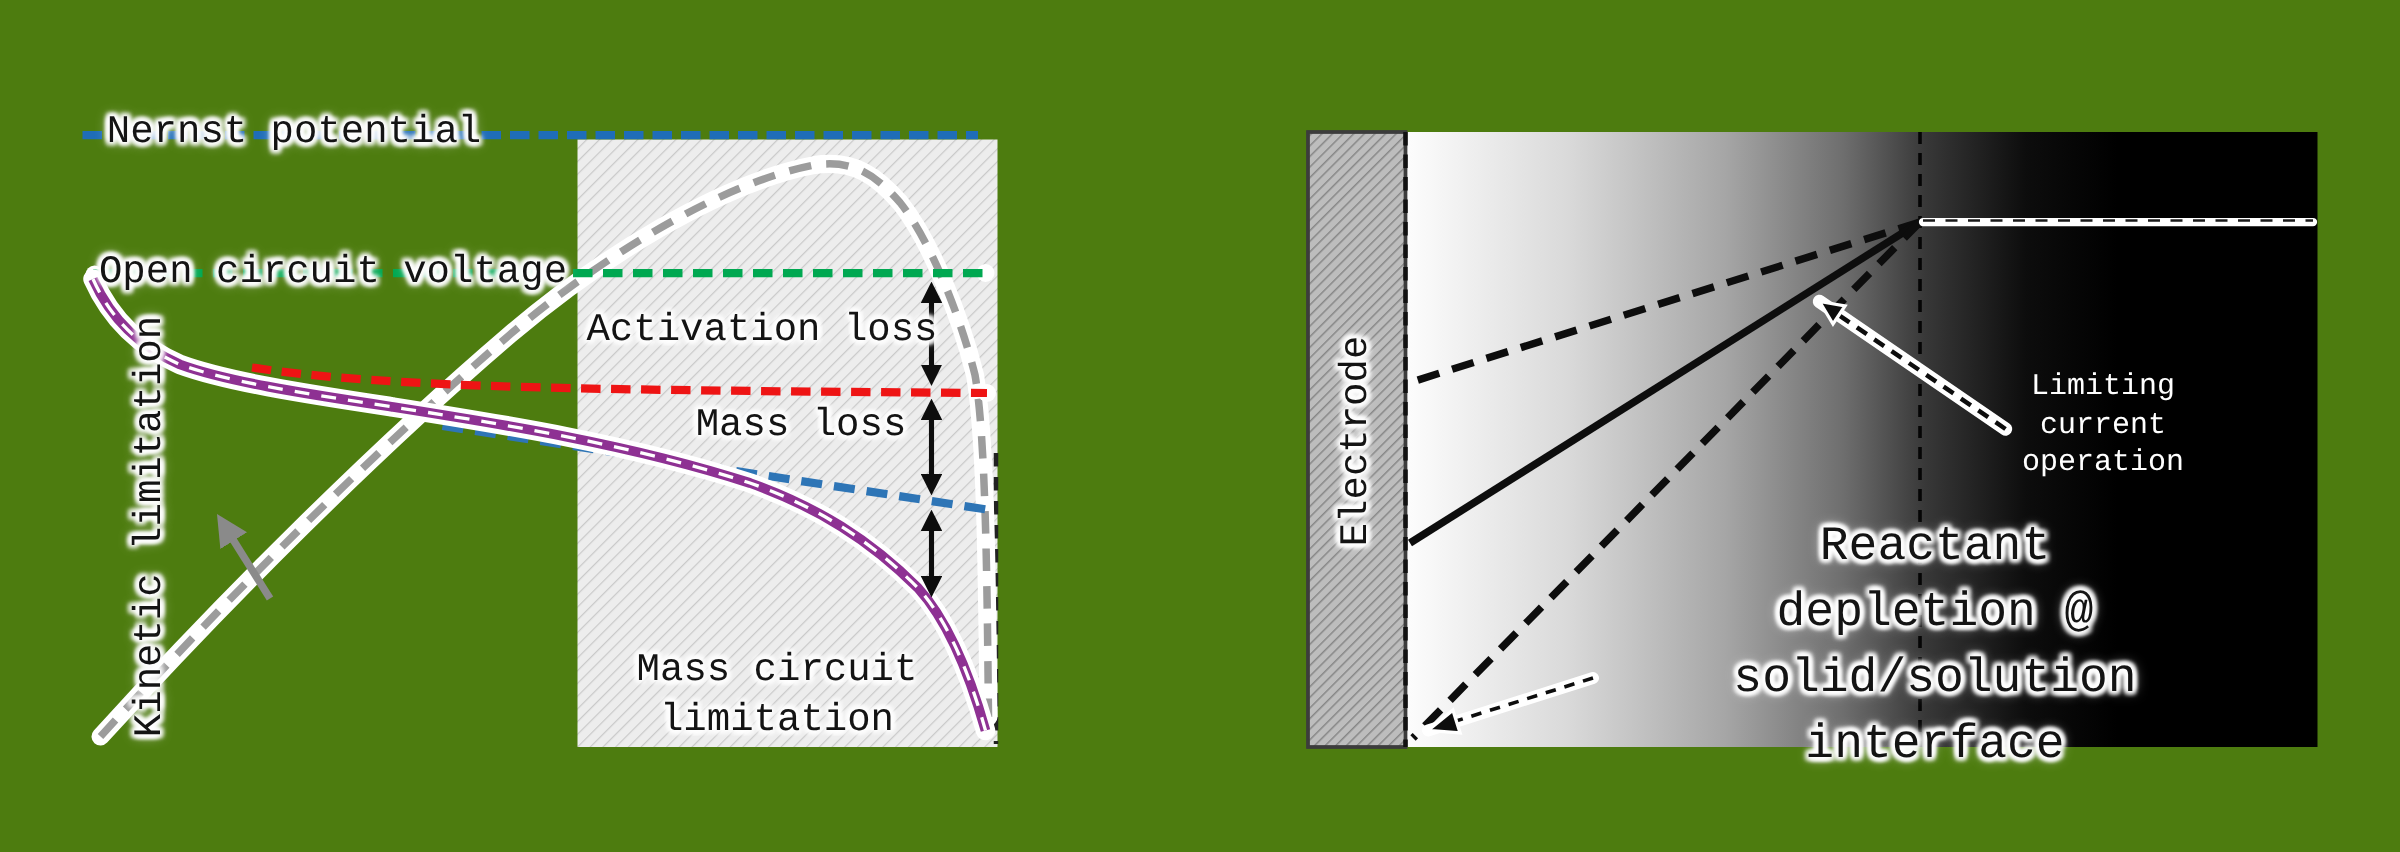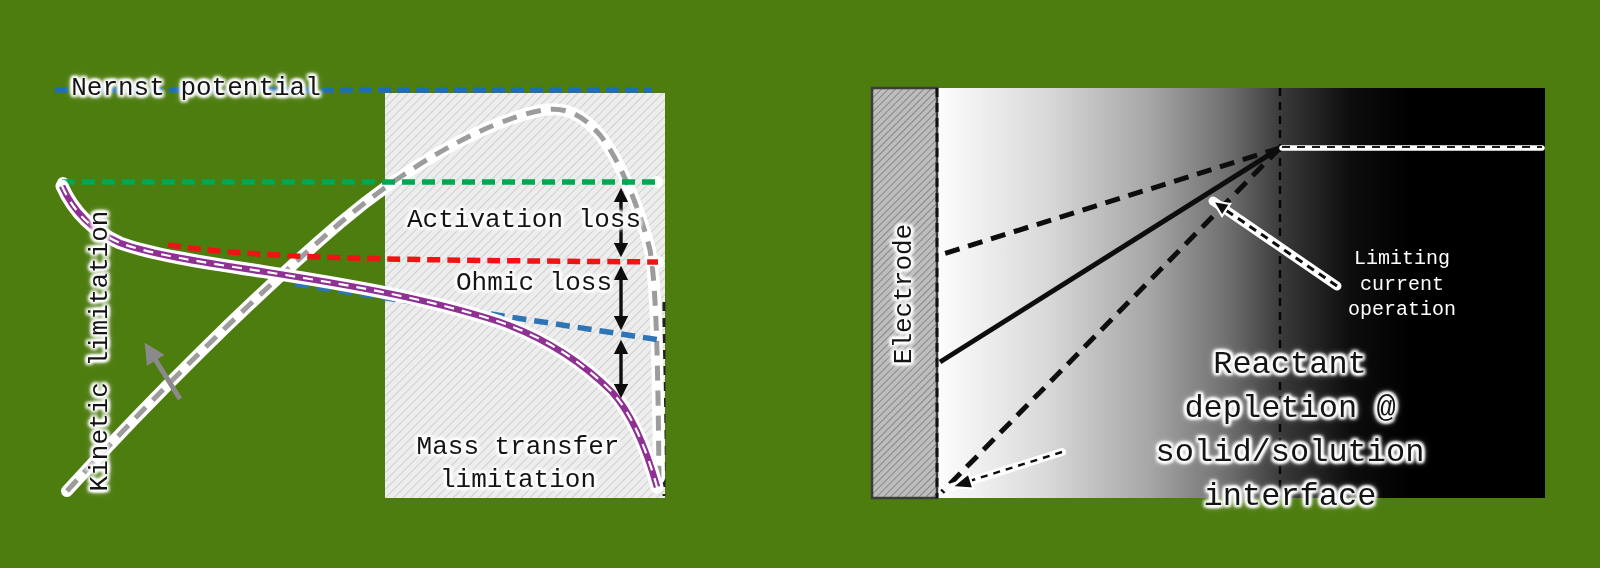--- a/index.html
+++ b/index.html
@@ -99,23 +99,24 @@
     <line x1="537" y1="286" x2="413" y2="201" stroke="#ffffff" stroke-width="9" stroke-linecap="round"></line>
     <line x1="537" y1="286" x2="417" y2="204" stroke="#0d0d0d" stroke-width="3" stroke-dasharray="8 6"></line>
     <polygon points="413,201 430,204 422,216" fill="#0d0d0d" stroke="#fff" stroke-width="2.2"></polygon>
 
     <line x1="262" y1="452" x2="152" y2="487" stroke="#ffffff" stroke-width="8" stroke-linecap="round"></line>
     <line x1="262" y1="452" x2="160" y2="484" stroke="#0d0d0d" stroke-width="2.4" stroke-dasharray="7 6"></line>
     <polygon points="152,487 168.6,473.4 173.4,488.6" fill="#0d0d0d" stroke="#fff" stroke-width="2.2"></polygon>
   </svg>
 
   <div class="lbl glow" style="left:196px;top:88px">Nernst potential</div>
-  <div class="lbl glow" style="left:524px;top:220px">Activation loss</div>
-  <div class="lbl glow" style="left:534px;top:283px">Ohmic loss</div>
-  <div class="lbl glow" style="left:518px;top:463px">Mass transfer
+  <div class="lbl glow" style="left:222px;top:181px">Open circuit voltage</div>
+  <div class="lbl glow" style="left:508px;top:220px">Activation loss</div>
+  <div class="lbl glow" style="left:534px;top:283px">Mass loss</div>
+  <div class="lbl glow" style="left:518px;top:463px">Mass circuit
 limitation</div>
   <div class="lbl glow rot" style="left:100px;top:351px">Kinetic limitation</div>
 
   <div class="lbl glow rot" style="left:904px;top:294px">Electrode</div>
   <div class="lbl white-lbl" style="left:1402px;top:284px">Limiting
 current
 operation</div>
   <div class="lbl glow depletion-lbl" style="left:1290px;top:431px">Reactant depletion @
 solid/solution interface</div>
 

